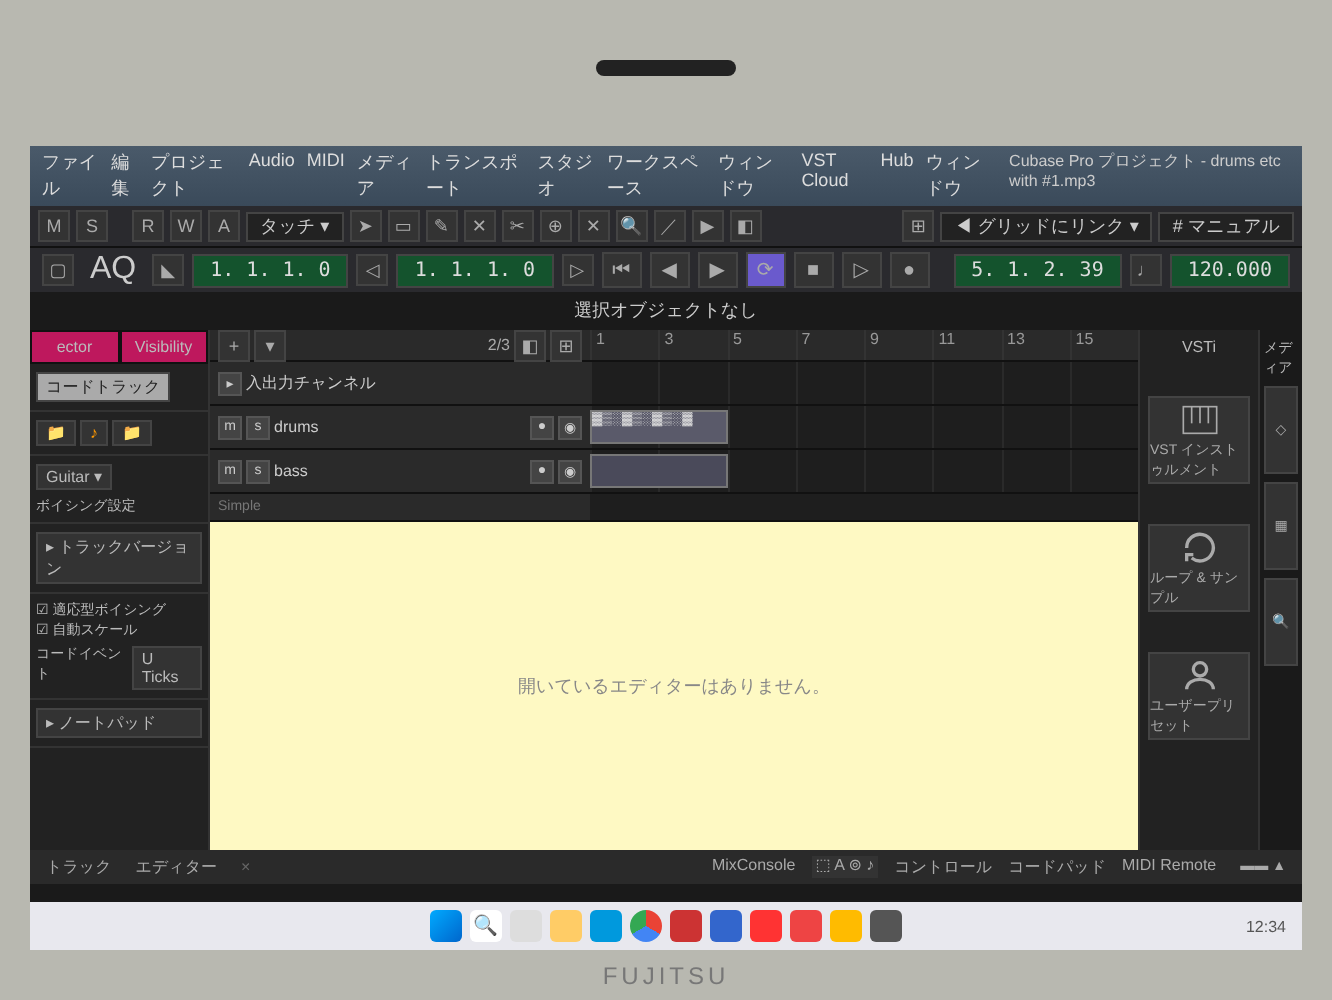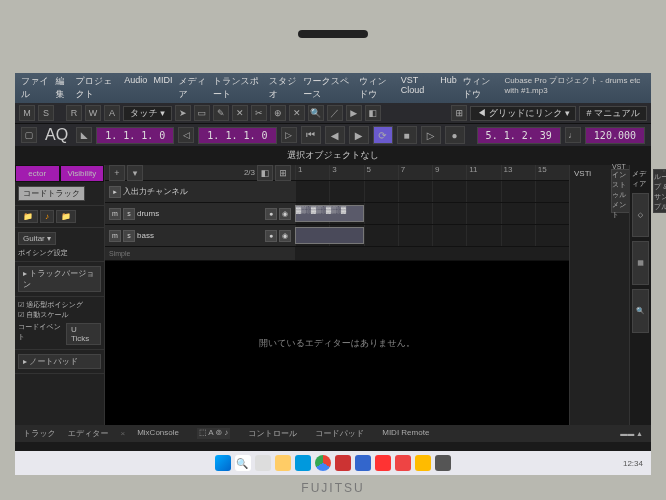--- a/index.html
+++ b/index.html
@@ -13,60 +13,60 @@
   .menubar { display: flex; background: linear-gradient(#4a5a6a,#3a4a5a); font-size: 9px; color: #ddd; padding: 2px 6px; gap: 6px; }
   .menubar span { cursor: pointer; }
   .title-right { margin-left: auto; font-size: 8px; color: #ccc; }
 
   .toolbar1 { display: flex; background: #2a2a2e; padding: 2px 4px; gap: 3px; align-items: center; font-size: 9px; color: #ccc; }
   .tool-btn { width: 16px; height: 16px; background: #333; border: 1px solid #444; display: flex; align-items: center; justify-content: center; font-size: 9px; color: #aaa; }
   .tool-label { padding: 0 4px; }
   .dropdown { background: #222; border: 1px solid #444; padding: 0 6px; font-size: 9px; color: #ccc; }
 
   .toolbar2 { display: flex; background: #2a2a2e; padding: 2px 6px; gap: 4px; align-items: center; border-top: 1px solid #111; }
-  .time-display { background: #701a75; border: 1px solid #444; padding: 2px 8px; font-size: 10px; color: #ddd; font-family: monospace; }
+  .time-display { background: #14532d; border: 1px solid #444; padding: 2px 8px; font-size: 10px; color: #ddd; font-family: monospace; }
   .transport-btn { width: 20px; height: 18px; background: #333; border: 1px solid #444; display: flex; align-items: center; justify-content: center; color: #aaa; font-size: 10px; }
   .transport-btn.active { background: #6a5acd; }
 
   .project-name { text-align: center; background: #1a1a1a; font-size: 9px; color: #ccc; padding: 3px; }
 
   .main-area { display: flex; height: 260px; }
   .left-panel { width: 90px; background: #222; border-right: 1px solid #333; font-size: 8px; color: #bbb; }
   .tab-row { display: flex; }
-  .tab { flex: 1; padding: 3px; text-align: center; background: #a21caf; border: 1px solid #111; font-size: 8px; }
+  .tab { flex: 1; padding: 3px; text-align: center; background: #be185d; border: 1px solid #111; font-size: 8px; }
   .panel-section { padding: 3px; border-bottom: 1px solid #333; }
   .panel-btn { background: #333; border: 1px solid #444; padding: 1px 4px; margin: 1px 0; font-size: 8px; display: inline-block; }
 
   .track-area { flex: 1; display: flex; flex-direction: column; }
   .track-header-row { display: flex; height: 16px; background: #2a2a2a; border-bottom: 1px solid #111; }
   .track-list-header { width: 190px; display: flex; align-items: center; gap: 2px; padding: 0 4px; font-size: 8px; color: #aaa; }
   .ruler { flex: 1; display: flex; font-size: 8px; color: #999; }
   .ruler-tick { flex: 1; border-left: 1px solid #333; padding-left: 2px; }
 
   .tracks { display: flex; flex-direction: column; }
   .track-row { display: flex; height: 22px; border-bottom: 1px solid #111; }
   .track-info { width: 190px; background: #2a2a2a; display: flex; align-items: center; gap: 2px; padding: 0 4px; font-size: 8px; color: #ccc; }
   .track-btn { width: 12px; height: 12px; background: #444; border: 1px solid #555; font-size: 7px; display: flex; align-items: center; justify-content: center; }
   .track-lane { flex: 1; background: #1e1e1e; position: relative; display: flex; }
   .track-lane-cell { flex: 1; border-left: 1px solid #2a2a2a; }
   .clip { position: absolute; top: 2px; bottom: 2px; background: #5a5a6a; border: 1px solid #777; font-size: 7px; color: #ddd; overflow: hidden; }
 
-  .editor-area { flex: 1; background: #000000; display: flex; align-items: center; justify-content: center; font-size: 9px; color: #888; }
+  .editor-area { flex: 1; background: #fef9c3; display: flex; align-items: center; justify-content: center; font-size: 9px; color: #888; }
   .editor-msg { }
 
-  .right-panel { width: 60px; background: #222; border-left: 1px solid #333; display: flex; gap: 20px; padding: 4px; }
+  .right-panel { width: 60px; background: #222; border-left: 1px solid #333; display: flex; flex-direction: column; gap: 20px; padding: 4px; }
   .right-tabs { display: flex; font-size: 8px; color: #bbb; gap: 6px; justify-content: center; }
   .right-btn { background: #333; height: 44px; display: flex; flex-direction: column; align-items: center; justify-content: center; font-size: 7px; color: #aaa; border: 1px solid #444; }
   .right-btn svg { width: 20px; height: 20px; }
 
   .right-panel2 { width: 22px; background: #1a1a1a; border-left: 1px solid #333; display: flex; flex-direction: column; gap: 4px; padding: 4px 2px; }
   .right-panel2 .right-btn { height: 44px; }
 
   .bottom-bar { display: flex; background: #2a2a2a; font-size: 8px; color: #aaa; padding: 3px 8px; gap: 12px; align-items: center; }
-  .bottom-center { flex: 1; display: flex; gap: 18px; justify-content: flex-start; }
+  .bottom-center { flex: 1; display: flex; gap: 8px; justify-content: flex-end; }
 
   .taskbar { position: absolute; bottom: 0; left: 0; right: 0; height: 24px; background: #e8e8ee; display: flex; align-items: center; justify-content: center; gap: 4px; }
   .task-icon { width: 16px; height: 16px; border-radius: 3px; }
   .task-time { position: absolute; right: 8px; font-size: 8px; color: #555; }
 
   .grid-cols { display: grid; grid-template-columns: repeat(8,1fr); }
 </style>
 </head>
 <body>
 

